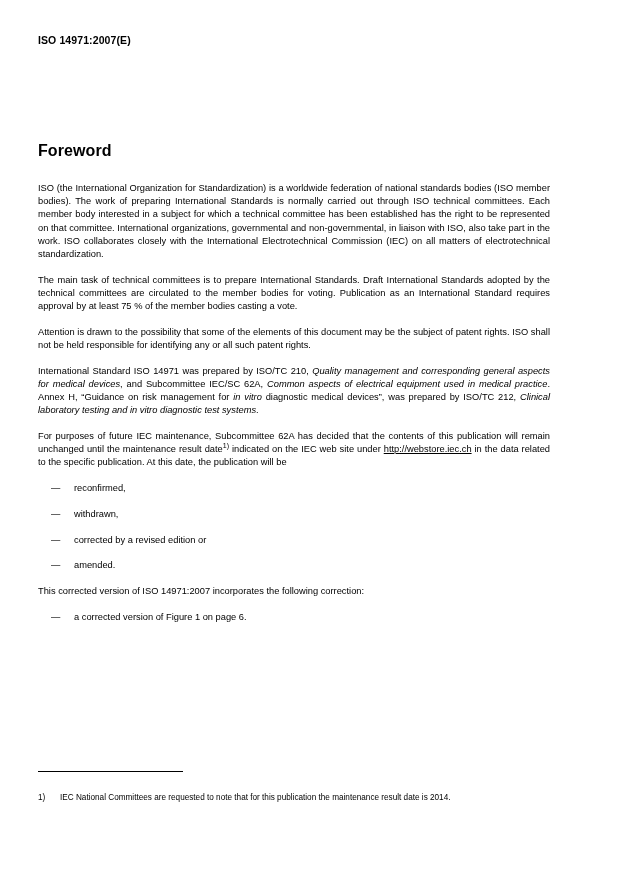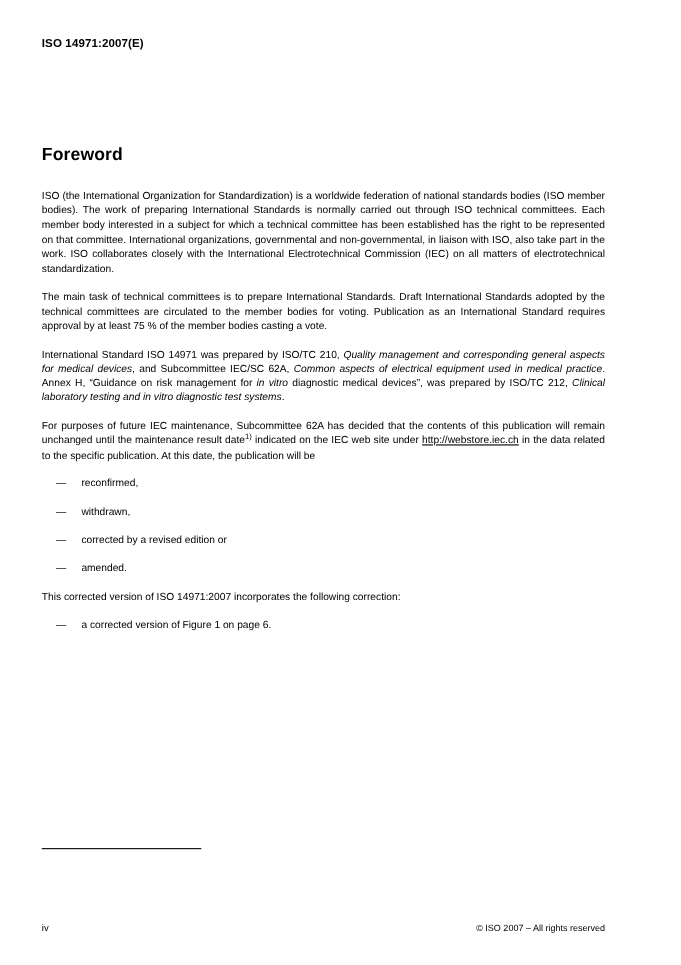--- a/index.html
+++ b/index.html
@@ -34,21 +34,21 @@
   }
   .content {
     position: absolute;
     left: 38px;
     top: 128px;
     width: 512px;
   }
   h1.foreword {
     font-size: 16px;
     font-weight: bold;
-    margin: 4px 0 22px 0;
+    margin: 14px 0 22px 0;
     letter-spacing: 0.1px;
   }
   p.para {
     font-size: 9.3px;
     line-height: 13.2px;
     margin: 0 0 12.5px 0;
     text-align: justify;
     text-justify: inter-word;
   }
   p.para:last-child { margin-bottom: 0; }
@@ -118,20 +118,21 @@
 <div class="page">
 
   <div class="header">ISO 14971:2007(E)</div>
 
   <div class="content">
 
     <h1 class="foreword">Foreword</h1>
 
     <p class="para">ISO (the International Organization for Standardization) is a worldwide federation of national standards bodies (ISO member bodies). The work of preparing International Standards is normally carried out through ISO technical committees. Each member body interested in a subject for which a technical committee has been established has the right to be represented on that committee. International organizations, governmental and non-governmental, in liaison with ISO, also take part in the work. ISO collaborates closely with the International Electrotechnical Commission (IEC) on all matters of electrotechnical standardization.</p>
     <p class="para">The main task of technical committees is to prepare International Standards. Draft International Standards adopted by the technical committees are circulated to the member bodies for voting. Publication as an International Standard requires approval by at least 75 % of the member bodies casting a vote.</p>
+    <p class="para">Attention is drawn to the possibility that some of the elements of this document may be the subject of patent rights. ISO shall not be held responsible for identifying any or all such patent rights.</p>
 
     <p class="para"><span>International Standard ISO 14971 was prepared by ISO/TC 210, </span><span class="it">Quality management and corresponding general aspects for medical devices</span><span>, and Subcommittee IEC/SC 62A, </span><span class="it">Common aspects of electrical equipment used in medical practice</span><span>. Annex H, “Guidance on risk management for </span><span class="it">in vitro</span><span> diagnostic medical devices”, was prepared by ISO/TC 212, </span><span class="it">Clinical laboratory testing and in vitro diagnostic test systems</span><span>.</span></p>
 
 
     <p class="para"><span>For purposes of future IEC maintenance, Subcommittee 62A has decided that the contents of this publication will remain unchanged until the maintenance result date</span><sup class="fn">1)</sup><span> indicated on the IEC web site under </span><a class="link" href="#">http://webstore.iec.ch</a><span> in the data related to the specific publication. At this date, the publication will be</span></p>
 
     <ul class="dashlist">
       <li class="dashitem"><span class="dash">—</span><span>reconfirmed,</span></li>
       <li class="dashitem"><span class="dash">—</span><span>withdrawn,</span></li>
       <li class="dashitem"><span class="dash">—</span><span>corrected by a revised edition or</span></li>
@@ -141,19 +142,18 @@
     <p class="para">This corrected version of ISO 14971:2007 incorporates the following correction:</p>
 
     <ul class="dashlist">
       <li class="dashitem"><span class="dash">—</span><span>a corrected version of Figure 1 on page 6.</span></li>
     </ul>
 
   </div>
 
   <div class="footnote-rule"></div>
 
+  <div class="footnote">
+    <span class="num">1)</span><span>IEC National Committees are requested to note that for this publication the maintenance result date is 2014.</span>
+  </div>
 
-  <div class="footer">
-    <span class="pageno">iv</span>
-    <span class="copy">© ISO 2007 – All rights reserved</span>
-  </div>
 
 </div>
 
 </body></html>

